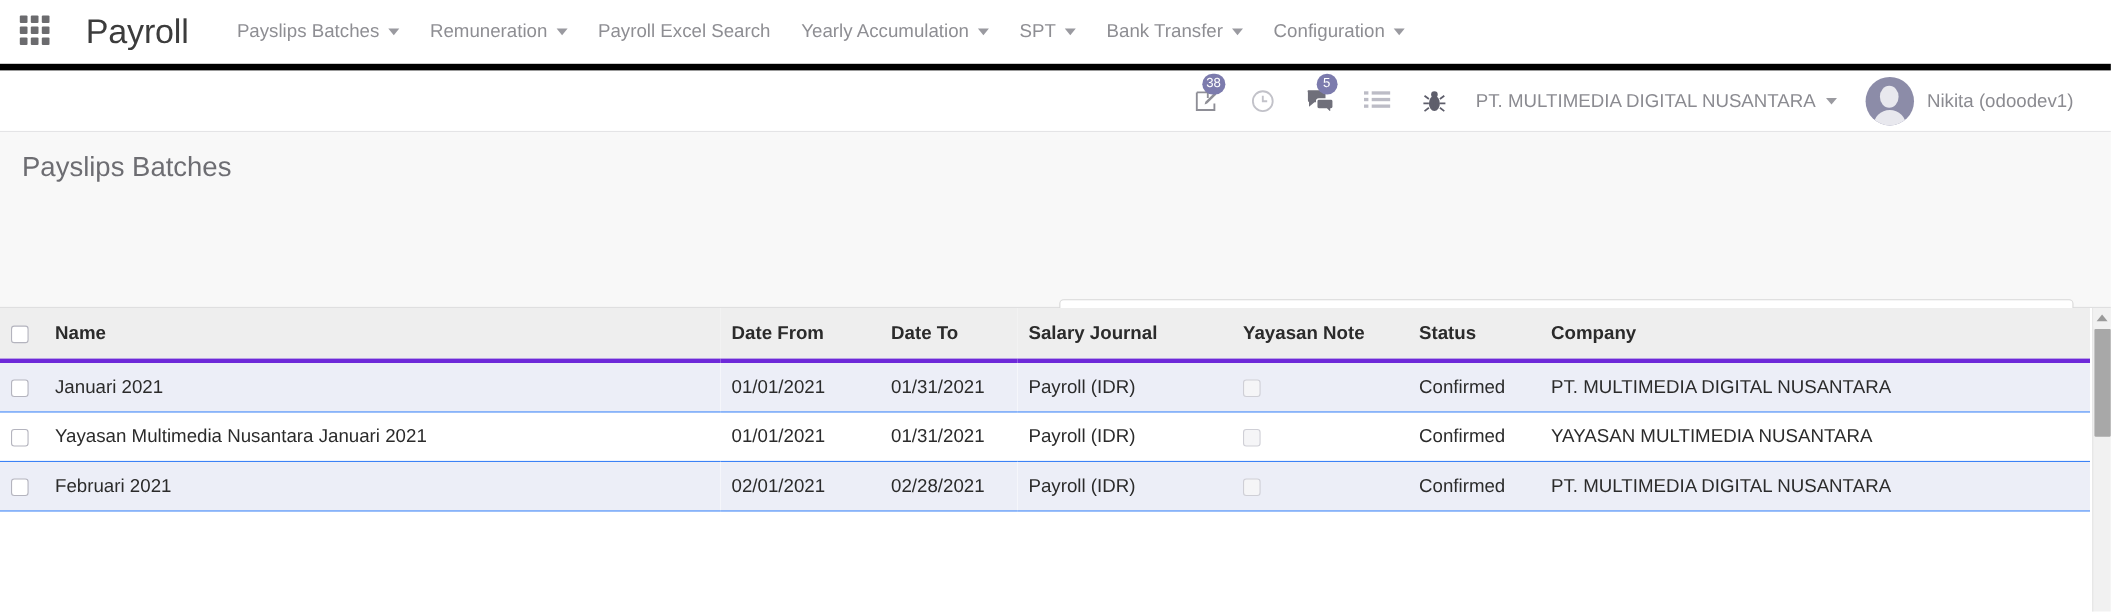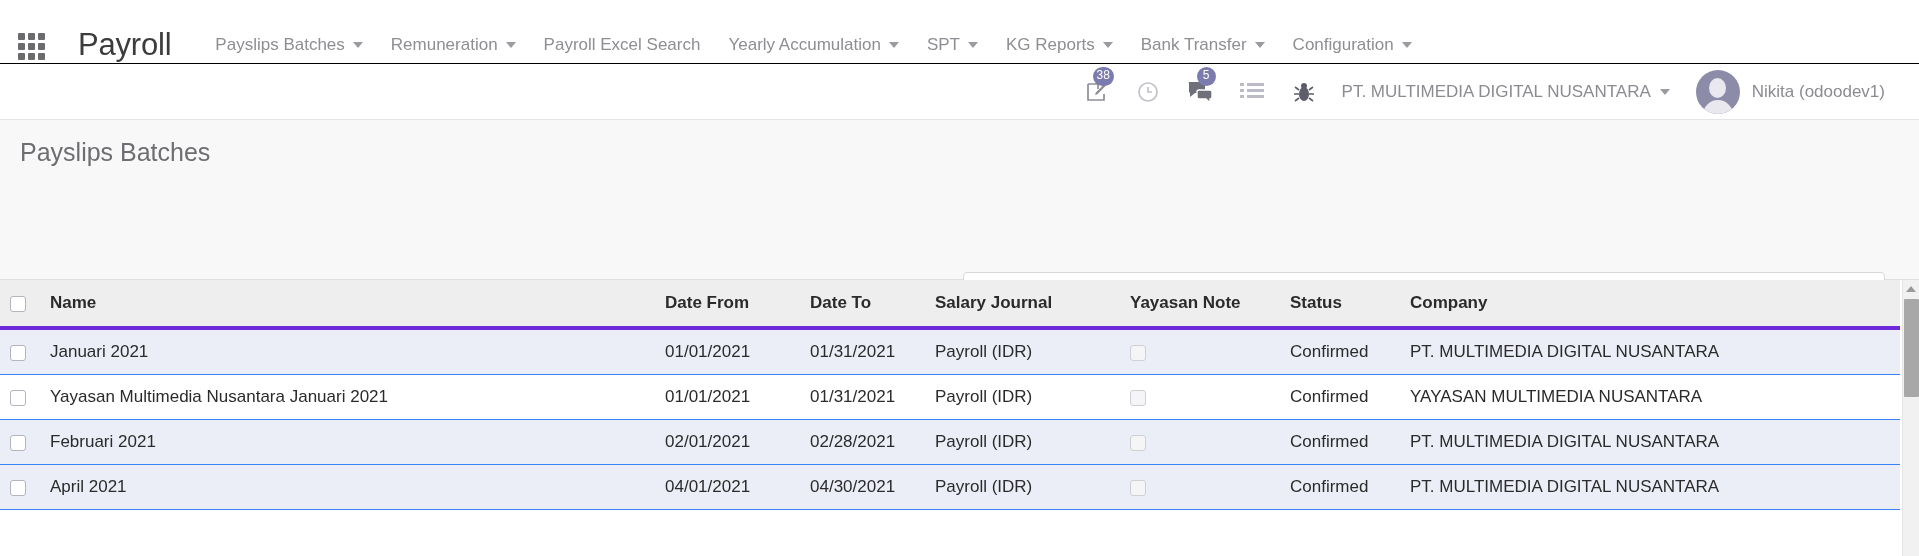--- a/index.html
+++ b/index.html
@@ -8,23 +8,23 @@
     font-family: "Liberation Sans", sans-serif;
     background: #FFFFFF;
     overflow: hidden;
   }
 
   
   .navbar {
     height: 64px;
     background: #FFFFFF;
     display: flex;
-    align-items: flex-end;
+    align-items: center;
     padding: 0 0 0 18px;
-    border-bottom: 1px solid #000000;
+    border-bottom: 6px solid #000000;
     position: relative;
   }
   .apps-grid {
     width: 30px; height: 30px;
     display: grid;
     grid-template-columns: repeat(3, 7px);
     grid-template-rows: repeat(3, 7px);
     gap: 3px;
     margin-right: 30px;
     cursor: pointer;
@@ -357,24 +357,20 @@
     </div>
     <div class="menu-item">
       <span>Payroll Excel Search</span>
     </div>
     <div class="menu-item">
       <span>Yearly Accumulation</span>
       <span class="caret"></span>
     </div>
     <div class="menu-item">
       <span>SPT</span>
-      <span class="caret"></span>
-    </div>
-    <div class="menu-item">
-      <span>KG Reports</span>
       <span class="caret"></span>
     </div>
     <div class="menu-item">
       <span>Bank Transfer</span>
       <span class="caret"></span>
     </div>
     <div class="menu-item">
       <span>Configuration</span>
       <span class="caret"></span>
     </div>
@@ -552,30 +548,20 @@
       <tr class="odd">
         <td class="col-check"><input type="checkbox" class="cb" style=""></td>
         <td class="col-name">Februari 2021</td>
         <td class="col-from">02/01/2021</td>
         <td class="col-to">02/28/2021</td>
         <td class="col-journal">Payroll (IDR)</td>
         <td class="col-credit"><input type="checkbox" class="cb cb-ro" style=""></td>
         <td class="col-status">Confirmed</td>
         <td class="col-company">PT. MULTIMEDIA DIGITAL NUSANTARA</td>
       </tr>
-      <tr class="odd">
-        <td class="col-check"><input type="checkbox" class="cb" style=""></td>
-        <td class="col-name">April 2021</td>
-        <td class="col-from">04/01/2021</td>
-        <td class="col-to">04/30/2021</td>
-        <td class="col-journal">Payroll (IDR)</td>
-        <td class="col-credit"><input type="checkbox" class="cb cb-ro" style=""></td>
-        <td class="col-status">Confirmed</td>
-        <td class="col-company">PT. MULTIMEDIA DIGITAL NUSANTARA</td>
-      </tr>
     </tbody>
   </table>
 
   <div class="scrollbar">
     <div class="sb-arrow">
         <i></i>
       </div>
     <div class="sb-thumb"></div>
   </div>
 </div>

